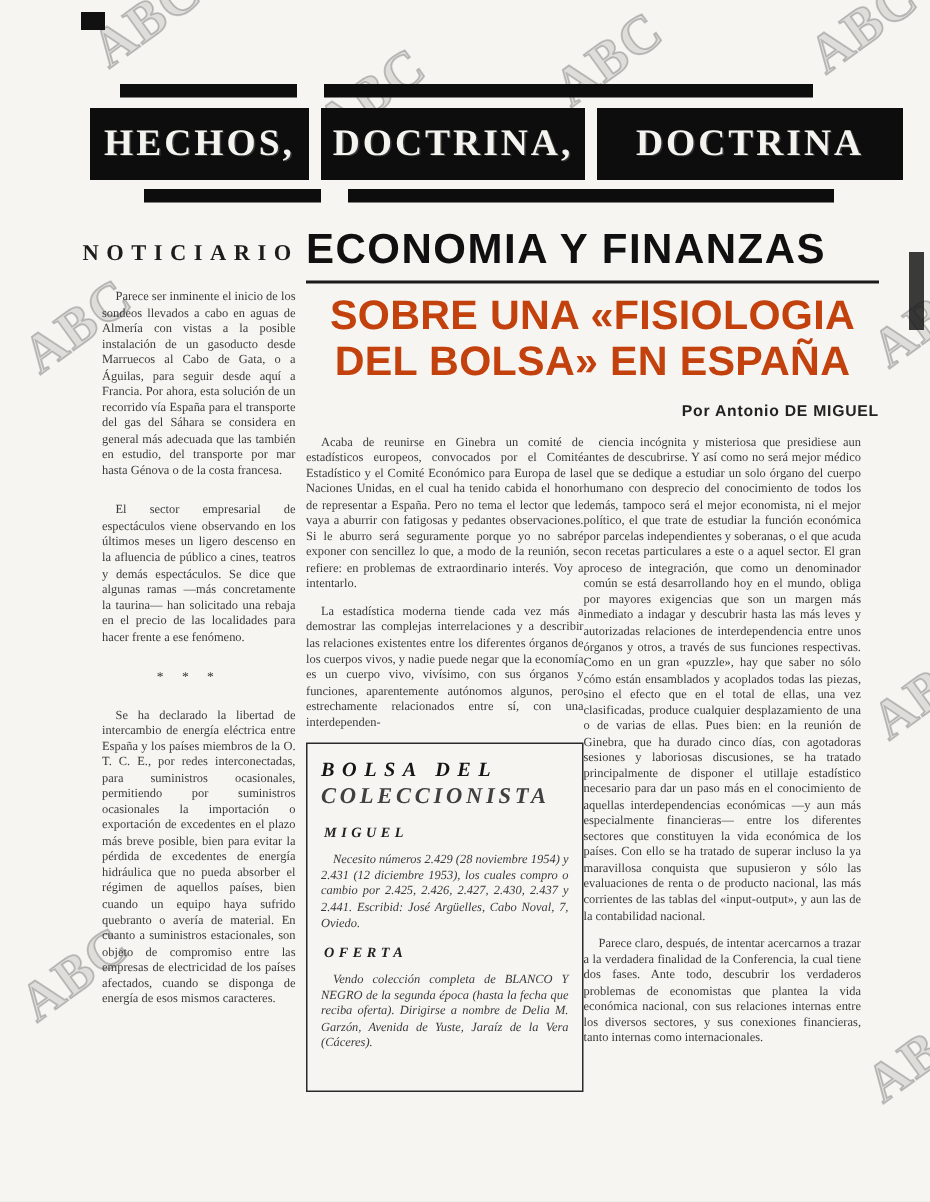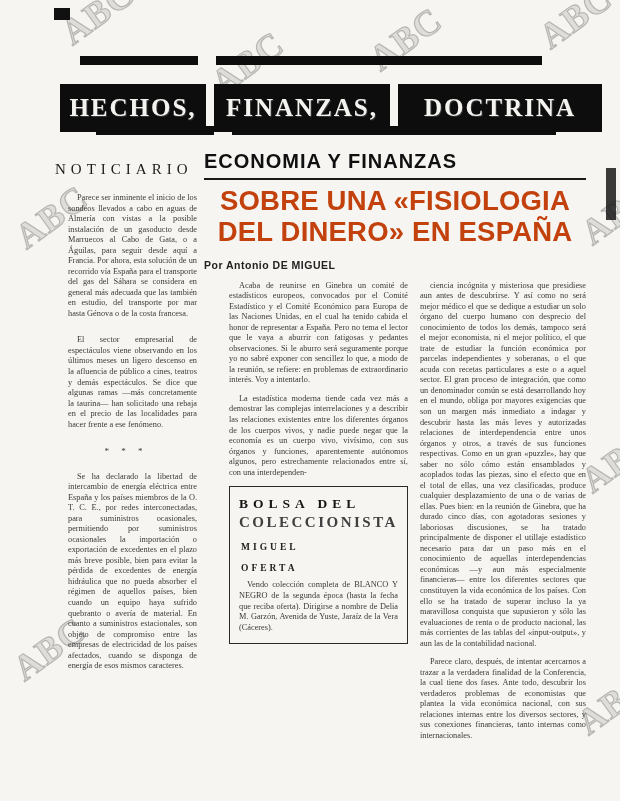--- a/index.html
+++ b/index.html
@@ -11,48 +11,48 @@
       -webkit-text-stroke:1.2px rgba(100,100,100,0.38);
       transform:rotate(-36deg);white-space:nowrap;}
   .corner-mark{position:absolute;left:54px;top:8px;width:16px;height:12px;background:#111;}
   .smudge{position:absolute;left:606px;top:168px;width:10px;height:52px;background:rgba(25,25,25,0.85);}
   
   .bar{position:absolute;height:9px;background:#0d0d0d;}
   .bar.t1{left:80px;top:56px;width:118px;}
   .bar.t2{left:216px;top:56px;width:326px;}
   .bar.b1{left:96px;top:126px;width:118px;}
   .bar.b2{left:232px;top:126px;width:324px;}
-  .banner-block{position:absolute;top:84px;height:48px;background:#0d0d0d;
+  .banner-block{position:absolute;top:72px;height:48px;background:#0d0d0d;
                 display:flex;align-items:center;justify-content:center;}
   .banner-block.w1{left:60px;width:146px;}
   .banner-block.w2{left:214px;width:176px;}
   .banner-block.w3{left:398px;width:204px;}
   .banner-word{color:#f4f3ef;font-weight:bold;font-size:25px;letter-spacing:2px;
                text-shadow:1px 1px 0 rgba(90,90,90,.55);white-space:nowrap;}
   
   .noticiario{position:absolute;left:55px;top:160px;width:142px;}
-  .noticiario h2{margin:0 0 14px 0;font-size:15px;font-weight:normal;letter-spacing:5px;color:#1c1c1c;}
+  .noticiario h2{margin:0 0 14px 0;font-size:15px;font-weight:bold;letter-spacing:5px;color:#1c1c1c;}
   .smalltext{font-size:8.3px;line-height:1.27;text-align:justify;color:#3a3a3a;filter:blur(0.22px);}
   .noticiario p{margin:0 0 16px 13px;text-indent:9px;}
   .sep{text-align:center;font-size:9px;letter-spacing:5px;margin:0 0 14px 0;color:#3a3a3a;}
   
   .article{position:absolute;left:204px;top:150px;width:382px;}
-  .section-title{font-family:"Liberation Sans",sans-serif;font-weight:bold;font-size:20px;
+  .section-title{font-family:"Liberation Sans",sans-serif;font-weight:bold;font-size:28px;
                  letter-spacing:1px;color:#101010;margin:0;}
   .title-rule{border:0;border-top:2.5px solid #1a1a1a;margin:5px 0 6px 0;}
   .headline{font-family:"Liberation Sans",sans-serif;font-weight:bold;font-size:27.5px;
             line-height:1.12;color:#c2410c;margin:2px 0 0 0;letter-spacing:0.2px;text-align:center;}
   .headline span{display:block;}
-  .byline{text-align:left;font-family:"Liberation Sans",sans-serif;font-size:10.5px;
+  .byline{text-align:right;font-family:"Liberation Sans",sans-serif;font-size:10.5px;
           font-weight:bold;color:#222;margin:11px 0 10px 0;letter-spacing:0.5px;}
-  .cols{display:flex;gap:12px;margin-left:25px;}
+  .cols{display:flex;gap:0;}
   .col{width:185px;}
   .col p{margin:0 0 8px 0;text-indent:10px;}
   
-  .bolsa{border:1.6px solid #2a2a2a;margin-top:4px;padding:8px 9px 10px 9px;}
+  .bolsa{border:1.6px solid #2a2a2a;margin-top:4px;padding:8px 9px 26px 9px;font-style:italic;}
   .bolsa-title1{font-weight:bold;font-size:13.5px;letter-spacing:5px;color:#151515;}
   .bolsa-title2{font-weight:bold;font-size:15px;letter-spacing:2.5px;color:#404040;margin-top:1px;}
   .bolsa-label{font-size:9.5px;font-weight:bold;letter-spacing:3px;margin:9px 0 6px 2px;color:#222;}
   .bolsa p{margin:0;text-indent:8px;}
 </style>
 </head>
 <body>
 
 <div class="page">
 
@@ -68,54 +68,55 @@
 
   <div class="corner-mark"></div>
   <div class="smudge"></div>
 
   <div class="bar t1"></div>
   <div class="bar t2"></div>
   <div class="banner-block w1">
     <span class="banner-word">HECHOS,</span>
   </div>
   <div class="banner-block w2">
-    <span class="banner-word">FINANZAS,</span>
+    <span class="banner-word">DOCTRINA,</span>
   </div>
   <div class="banner-block w3">
     <span class="banner-word">DOCTRINA</span>
   </div>
   <div class="bar b1"></div>
   <div class="bar b2"></div>
 
   <div class="noticiario smalltext">
     <h2>NOTICIARIO</h2>
     <p>Parece ser inminente el inicio de los sondeos llevados a cabo en aguas de Almería con vistas a la posible instalación de un gasoducto desde Marruecos al Cabo de Gata, o a Águilas, para seguir desde aquí a Francia. Por ahora, esta solución de un recorrido vía España para el transporte del gas del Sáhara se considera en general más adecuada que las también en estudio, del transporte por mar hasta Génova o de la costa francesa.</p>
     <p>El sector empresarial de espectáculos viene observando en los últimos meses un ligero descenso en la afluencia de público a cines, teatros y demás espectáculos. Se dice que algunas ramas —más concretamente la taurina— han solicitado una rebaja en el precio de las localidades para hacer frente a ese fenómeno.</p>
     <div class="sep">* * *</div>
     <p>Se ha declarado la libertad de intercambio de energía eléctrica entre España y los países miembros de la O. T. C. E., por redes interconectadas, para suministros ocasionales, permitiendo por suministros ocasionales la importación o exportación de excedentes en el plazo más breve posible, bien para evitar la pérdida de excedentes de energía hidráulica que no pueda absorber el régimen de aquellos países, bien cuando un equipo haya sufrido quebranto o avería de material. En cuanto a suministros estacionales, son objeto de compromiso entre las empresas de electricidad de los países afectados, cuando se disponga de energía de esos mismos caracteres.</p>
   </div>
 
   <div class="article">
     <h1 class="section-title">ECONOMIA Y FINANZAS</h1>
     <hr class="title-rule">
     <div class="headline">
       <span>SOBRE UNA «FISIOLOGIA</span>
-      <span>DEL DINERO» EN ESPAÑA</span>
+      <span>DEL BOLSA» EN ESPAÑA</span>
     </div>
     <div class="byline">Por Antonio DE MIGUEL</div>
 
     <div class="cols smalltext">
       <div class="col">
         <p>Acaba de reunirse en Ginebra un comité de estadísticos europeos, convocados por el Comité Estadístico y el Comité Económico para Europa de las Naciones Unidas, en el cual ha tenido cabida el honor de representar a España. Pero no tema el lector que le vaya a aburrir con fatigosas y pedantes observaciones. Si le aburro será seguramente porque yo no sabré exponer con sencillez lo que, a modo de la reunión, se refiere: en problemas de extraordinario interés. Voy a intentarlo.</p>
         <p>La estadística moderna tiende cada vez más a demostrar las complejas interrelaciones y a describir las relaciones existentes entre los diferentes órganos de los cuerpos vivos, y nadie puede negar que la economía es un cuerpo vivo, vivísimo, con sus órganos y funciones, aparentemente autónomos algunos, pero estrechamente relacionados entre sí, con una interdependen-</p>
 
         <div class="bolsa">
           <div class="bolsa-title1">BOLSA DEL</div>
           <div class="bolsa-title2">COLECCIONISTA</div>
           <div class="bolsa-label">MIGUEL</div>
+          <p>Necesito números 2.429 (28 noviembre 1954) y 2.431 (12 diciembre 1953), los cuales compro o cambio por 2.425, 2.426, 2.427, 2.430, 2.437 y 2.441. Escribid: José Argüelles, Cabo Noval, 7, Oviedo.</p>
           <div class="bolsa-label">OFERTA</div>
           <p>Vendo colección completa de BLANCO Y NEGRO de la segunda época (hasta la fecha que reciba oferta). Dirigirse a nombre de Delia M. Garzón, Avenida de Yuste, Jaraíz de la Vera (Cáceres).</p>
         </div>
       </div>
 
       <div class="col">
         <p>ciencia incógnita y misteriosa que presidiese aun antes de descubrirse. Y así como no será mejor médico el que se dedique a estudiar un solo órgano del cuerpo humano con desprecio del conocimiento de todos los demás, tampoco será el mejor economista, ni el mejor político, el que trate de estudiar la función económica por parcelas independientes y soberanas, o el que acuda con recetas particulares a este o a aquel sector. El gran proceso de integración, que como un denominador común se está desarrollando hoy en el mundo, obliga por mayores exigencias que son un margen más inmediato a indagar y descubrir hasta las más leves y autorizadas relaciones de interdependencia entre unos órganos y otros, a través de sus funciones respectivas. Como en un gran «puzzle», hay que saber no sólo cómo están ensamblados y acoplados todas las piezas, sino el efecto que en el total de ellas, una vez clasificadas, produce cualquier desplazamiento de una o de varias de ellas. Pues bien: en la reunión de Ginebra, que ha durado cinco días, con agotadoras sesiones y laboriosas discusiones, se ha tratado principalmente de disponer el utillaje estadístico necesario para dar un paso más en el conocimiento de aquellas interdependencias económicas —y aun más especialmente financieras— entre los diferentes sectores que constituyen la vida económica de los países. Con ello se ha tratado de superar incluso la ya maravillosa conquista que supusieron y sólo las evaluaciones de renta o de producto nacional, las más corrientes de las tablas del «input-output», y aun las de la contabilidad nacional.</p>
         <p>Parece claro, después, de intentar acercarnos a trazar a la verdadera finalidad de la Conferencia, la cual tiene dos fases. Ante todo, descubrir los verdaderos problemas de economistas que plantea la vida económica nacional, con sus relaciones internas entre los diversos sectores, y sus conexiones financieras, tanto internas como internacionales.</p>
       </div>
     </div>

